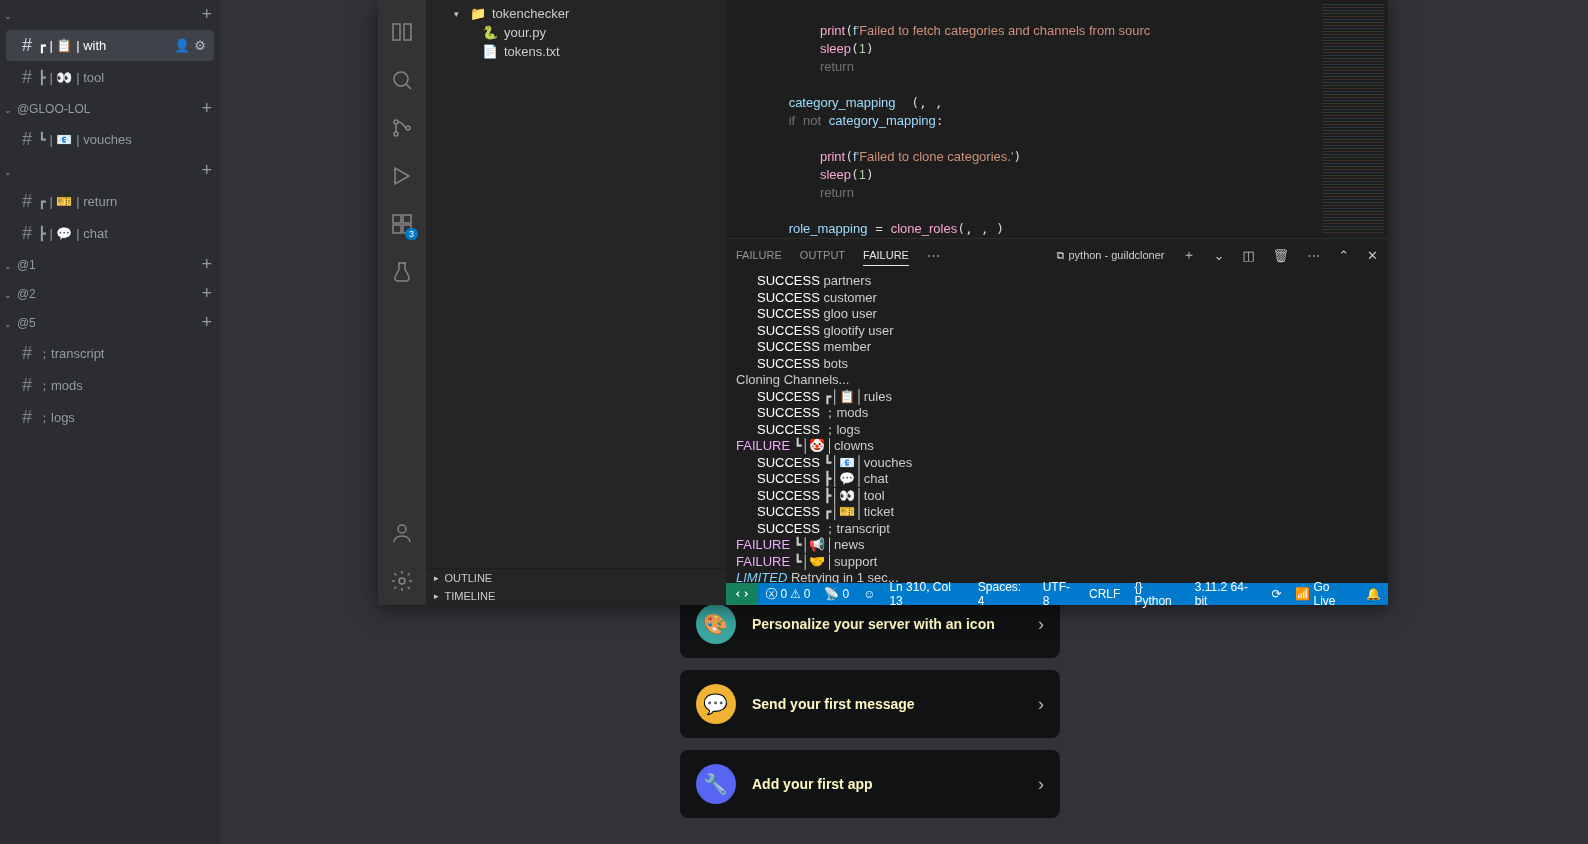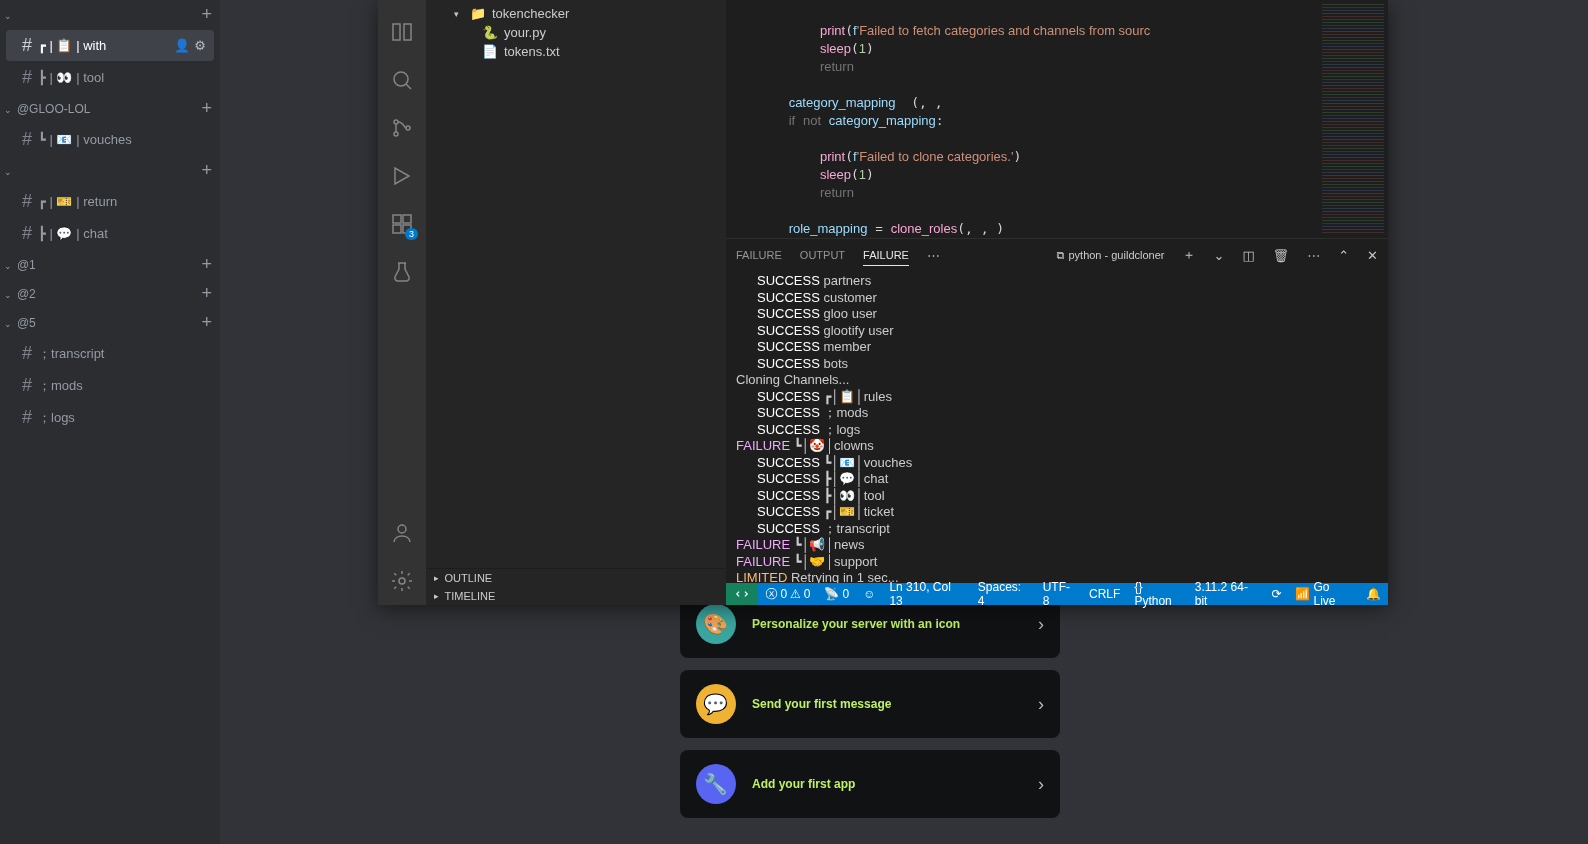--- a/index.html
+++ b/index.html
@@ -13,21 +13,21 @@
 .d-chan { display:flex; align-items:center; gap:6px; padding:5px 8px 5px 16px; color:#949ba4; cursor:pointer; border-radius:4px; margin:1px 6px; }
 .d-chan.sel { background:#404249; color:#fff; }
 .d-chan .hash { font-size:18px; font-weight:500; color:#80848e; }
 .d-chan.sel .hash { color:#d0d3d8; }
 .d-chan .icons { margin-left:auto; display:flex; gap:4px; color:#b5bac1; font-size:13px; }
 
 
 .d-cards { position:absolute; left:680px; top:590px; width:380px; }
 .d-card { background:#111214; border-radius:8px; padding:14px 16px; display:flex; align-items:center; gap:16px; margin-bottom:12px; cursor:pointer; }
 .d-card .ico { width:40px; height:40px; border-radius:50%; display:flex; align-items:center; justify-content:center; font-size:20px; }
-.d-card .t { color:#bef264; font-weight:600; font-size:12px; flex:1; }
+.d-card .t { color:#fef9c3; font-weight:600; font-size:14px; flex:1; }
 .d-card .arr { color:#b5bac1; font-size:18px; }
 
 
 .vsc { position:absolute; left:378px; top:0; width:1010px; height:605px; background:#1e1e1e; display:flex; box-shadow:0 4px 20px rgba(0,0,0,.5); }
 .v-act { width:48px; background:#333333; display:flex; flex-direction:column; align-items:center; padding-top:8px; }
 .v-act .ai { width:48px; height:48px; display:flex; align-items:center; justify-content:center; color:#858585; cursor:pointer; position:relative; }
 .v-act .ai svg { width:24px; height:24px; }
 .v-act .badge { position:absolute; bottom:8px; right:8px; background:#007acc; color:#fff; font-size:9px; border-radius:8px; padding:0 4px; line-height:12px; }
 .v-act .spacer { flex:1; }
 .v-explorer { width:300px; background:#252526; color:#ccc; font-size:13px; display:flex; flex-direction:column; }
@@ -55,21 +55,21 @@
 .v-panel { height:345px; border-top:1px solid #2d2d2d; display:flex; flex-direction:column; background:#1e1e1e; }
 .v-tabs { display:flex; align-items:center; padding:0 10px; height:32px; gap:18px; color:#969696; font-size:11px; }
 .v-tabs .tab { cursor:pointer; padding:4px 0; }
 .v-tabs .tab.active { color:#e7e7e7; border-bottom:1px solid #e7e7e7; }
 .v-tabs .sp { flex:1; }
 .v-tabs .ctl { color:#c5c5c5; cursor:pointer; font-size:13px; }
 .v-tabs .termlabel { color:#ccc; font-size:11px; display:flex; align-items:center; gap:4px;}
 .v-term { flex:1; font-family:Consolas,monospace; font-size:13px; line-height:16.5px; padding:2px 10px; white-space:pre; color:#ccc; overflow:hidden; }
 .t-s { color:#ffffff;margin-left:21px; }
 .t-f { color:#f0abfc; }
-.t-l { color:#fdba74; }
+.t-l { color:#7dd3fc;font-style:italic; }
 .v-status { height:22px; background:#007acc; display:flex; align-items:center; color:#fff; font-size:12px; }
 .v-status .rem { background:#16825d; width:34px; height:22px; display:flex; align-items:center; justify-content:center;}
 .v-status .it { padding:0 7px; display:flex; align-items:center; gap:3px; cursor:pointer; }
 .v-status .sp { flex:1; }
 .v-status svg{ width:14px; height:14px;}
 </style>
 </head>
 <body>
 
 <div class="d-channels" id="d-channels">

